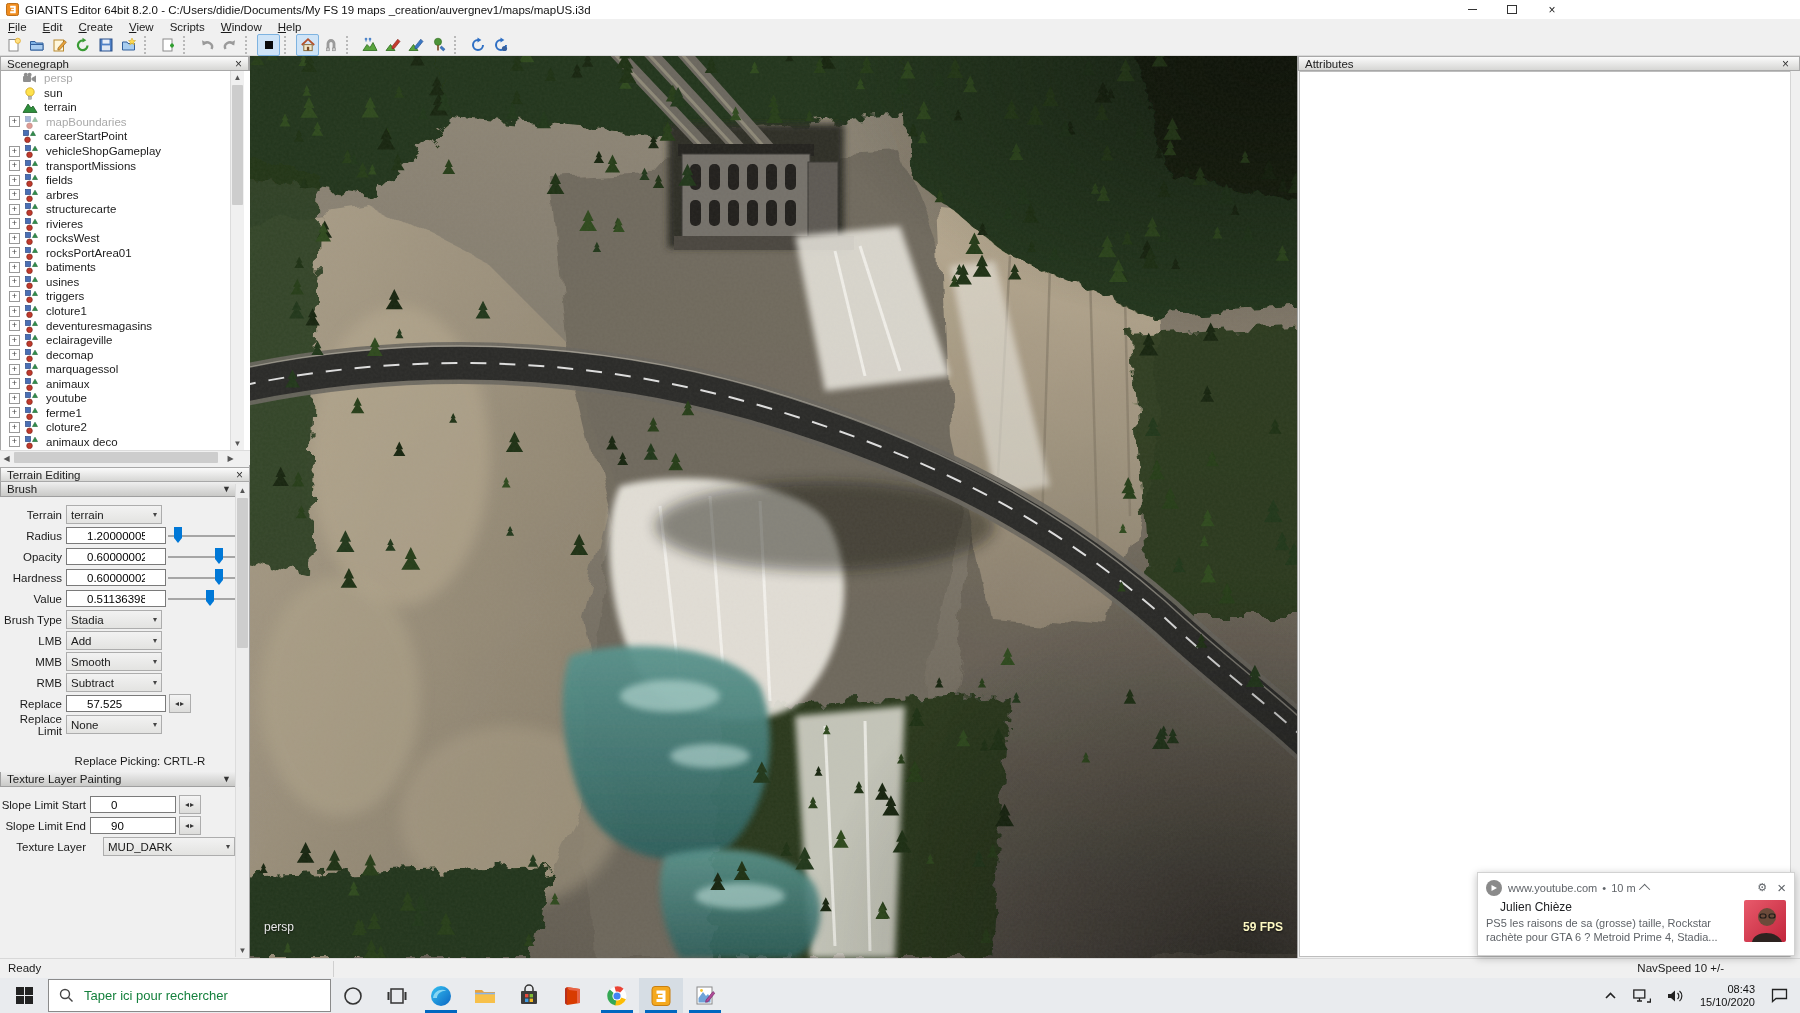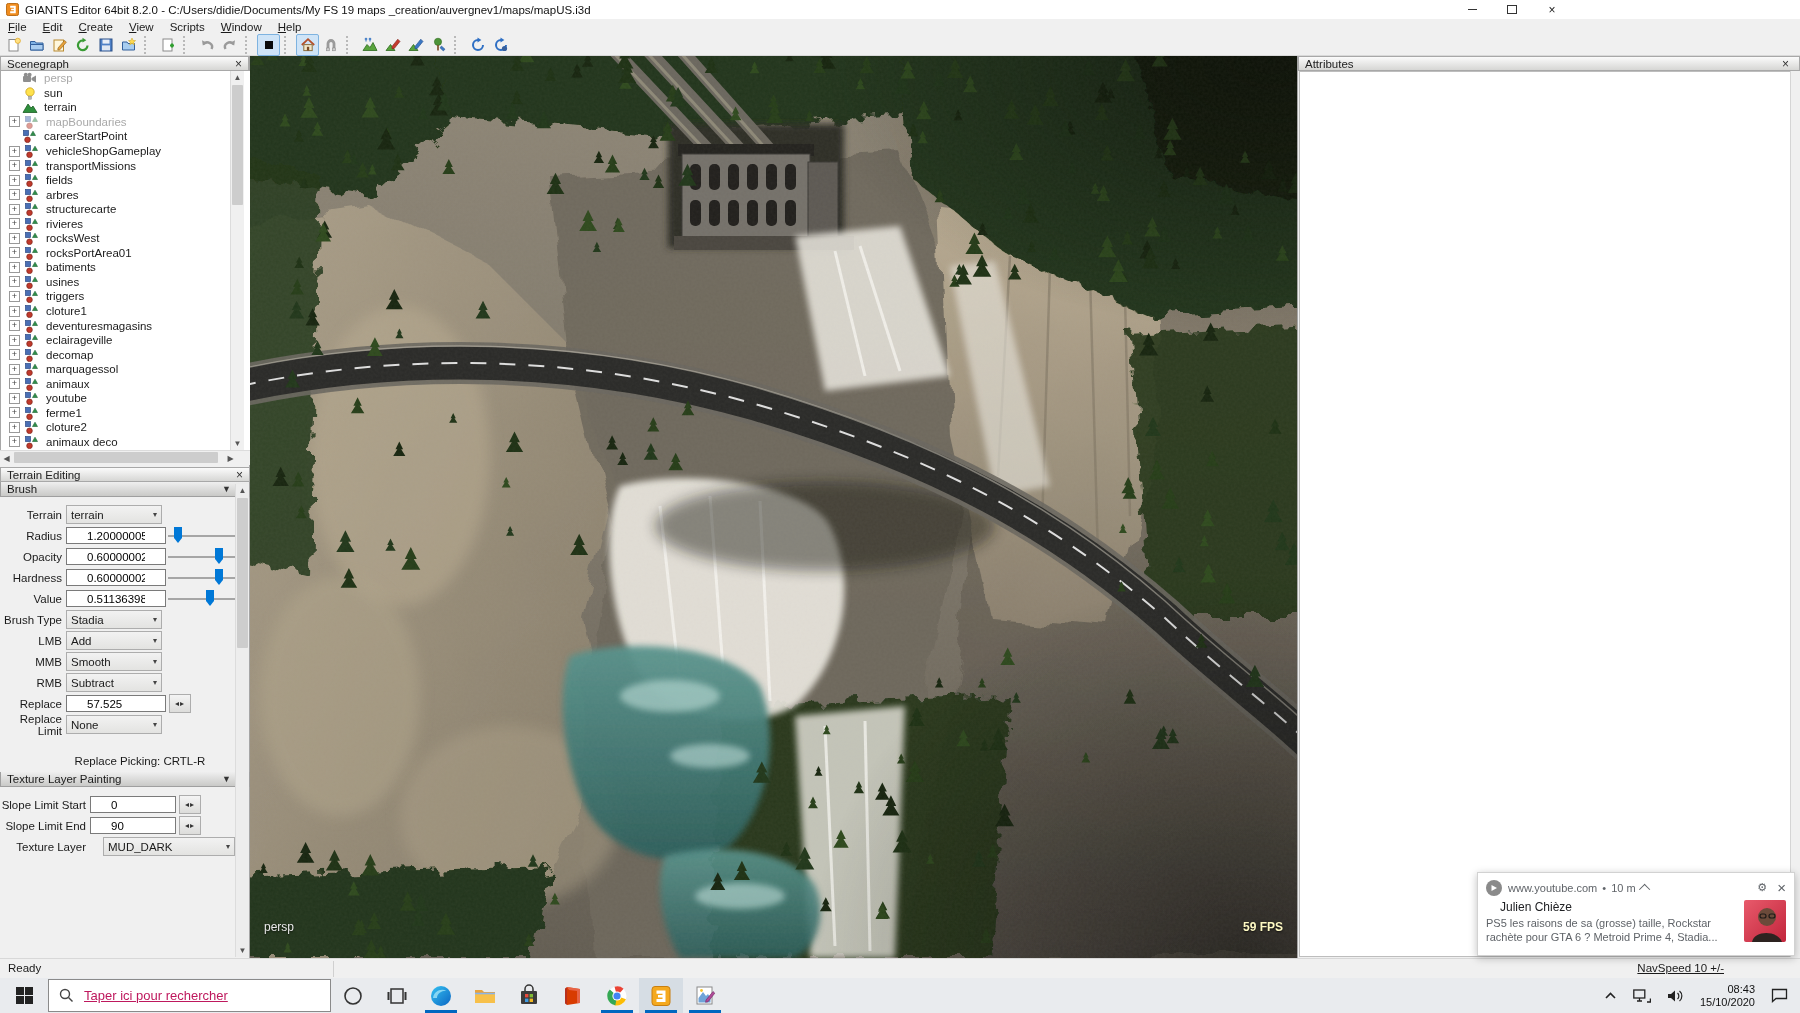--- a/index.html
+++ b/index.html
@@ -91,26 +91,26 @@
   .notif-actions{margin-left:auto;display:flex;align-items:center;gap:10px;color:#5f6368;}
   .notif-body{display:flex;margin-top:4px;}
   .notif-texts{flex:1;min-width:0;padding-right:8px;}
   .notif-title{font-size:12px;color:#202124;margin-bottom:2px;margin-left:14px;}
   .notif-msg{font-size:11px;color:#5f6368;line-height:14px;}
   .notif-thumb{width:42px;height:42px;flex:none;border-radius:2px;overflow:hidden;}
   
   .statusbar{position:absolute;left:0;top:958px;width:1800px;height:20px;background:#f0f0f0;border-top:1px solid #d8d8d8;font-size:11.5px;}
   .status-left{position:absolute;left:8px;top:3px;}
   .status-div{position:absolute;left:333px;top:2px;height:16px;border-left:1px solid #d0d0d0;}
-  .status-right{position:absolute;right:76px;top:3px;text-decoration:underline;}
+  .status-right{position:absolute;right:76px;top:3px;}
   
   .taskbar{position:absolute;left:0;top:978px;width:1800px;height:35px;background:#e9ebee;display:flex;align-items:center;}
   .tb-start{width:48px;height:35px;display:flex;align-items:center;justify-content:center;}
   .tb-search{width:283px;height:33px;background:#ffffff;border:1px solid #8a8a8a;box-sizing:border-box;
-             display:flex;align-items:center;padding:0 10px;gap:10px;color:#be185d;font-size:13px;text-decoration:underline;}
+             display:flex;align-items:center;padding:0 10px;gap:10px;color:#15803d;font-size:13px;}
   .tb-app{width:44px;height:35px;display:flex;align-items:center;justify-content:center;position:relative;}
   .tb-app.active::after{content:"";position:absolute;left:6px;right:6px;bottom:0;height:3px;background:#0067c0;}
   .tb-app.focused{background:#d6dde4;}
   .tray{margin-left:auto;display:flex;align-items:center;gap:16px;padding-right:12px;}
   .tray-clock{text-align:right;font-size:11px;line-height:13px;color:#111;}
   svg{display:block;}
 </style>
 </head>
 <body>
 

